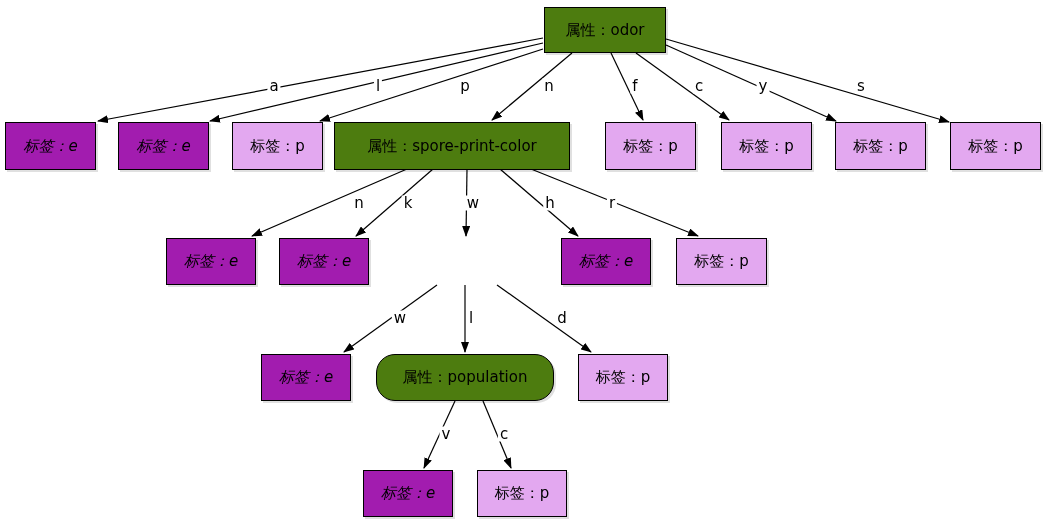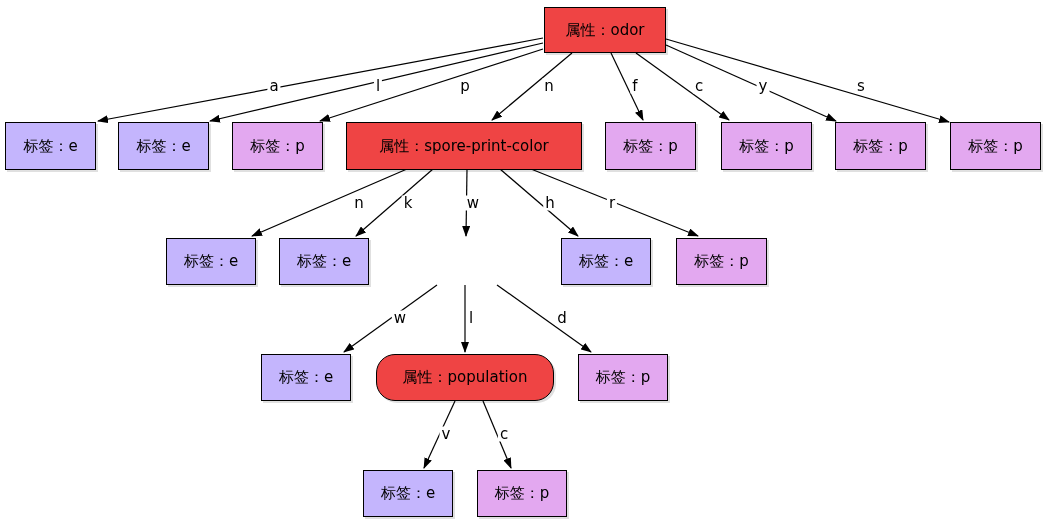--- a/index.html
+++ b/index.html
@@ -13,22 +13,22 @@
   #edges{position:absolute;left:0;top:0;width:1046px;height:523px;}
   .node{
     position:absolute;
     display:flex;align-items:center;justify-content:center;
     box-sizing:border-box;
     border:1.5px solid #000000;
     font-size:15px;color:#000000;
     white-space:nowrap;
     box-shadow:2px 2px 0 rgba(0,0,0,0.12);
   }
-  .node.attr{background:#ef4444;}
-  .node.lbl-e{background:#c4b5fd;}
+  .node.attr{background:#4d7c0f;}
+  .node.lbl-e{background:#a21caf;font-style:italic;}
   .node.lbl-p{background:#e3a8f0;}
   .edge-label{
     position:absolute;
     transform:translate(-50%,-50%);
     font-size:15px;color:#000000;
     background:#ffffff;
     padding:0 2px;
     line-height:1;
   }
 </style>
@@ -66,21 +66,21 @@
       <line x1="455" y1="401" x2="424" y2="468" marker-end="url(#arrow)"></line>
       <line x1="483" y1="401" x2="511" y2="468" marker-end="url(#arrow)"></line>
     </g>
   </svg>
 
   <div class="node attr" style="left:544px;top:7px;width:122px;height:46px;">属性：odor</div>
 
   <div class="node lbl-e" style="left:5px;top:122px;width:91px;height:48px;">标签：e</div>
   <div class="node lbl-e" style="left:118px;top:122px;width:91px;height:48px;">标签：e</div>
   <div class="node lbl-p" style="left:232px;top:122px;width:91px;height:48px;">标签：p</div>
-  <div class="node attr" style="left:346px;top:122px;width:236px;height:48px;">属性：spore-print-color</div>
+  <div class="node attr" style="left:334px;top:122px;width:236px;height:48px;">属性：spore-print-color</div>
   <div class="node lbl-p" style="left:605px;top:122px;width:91px;height:48px;">标签：p</div>
   <div class="node lbl-p" style="left:721px;top:122px;width:91px;height:48px;">标签：p</div>
   <div class="node lbl-p" style="left:835px;top:122px;width:91px;height:48px;">标签：p</div>
   <div class="node lbl-p" style="left:950px;top:122px;width:91px;height:48px;">标签：p</div>
 
   <div class="node lbl-e" style="left:166px;top:238px;width:90px;height:47px;">标签：e</div>
   <div class="node lbl-e" style="left:279px;top:238px;width:90px;height:47px;">标签：e</div>
   <div class="node lbl-e" style="left:561px;top:238px;width:90px;height:47px;">标签：e</div>
   <div class="node lbl-p" style="left:676px;top:238px;width:91px;height:47px;">标签：p</div>
 

